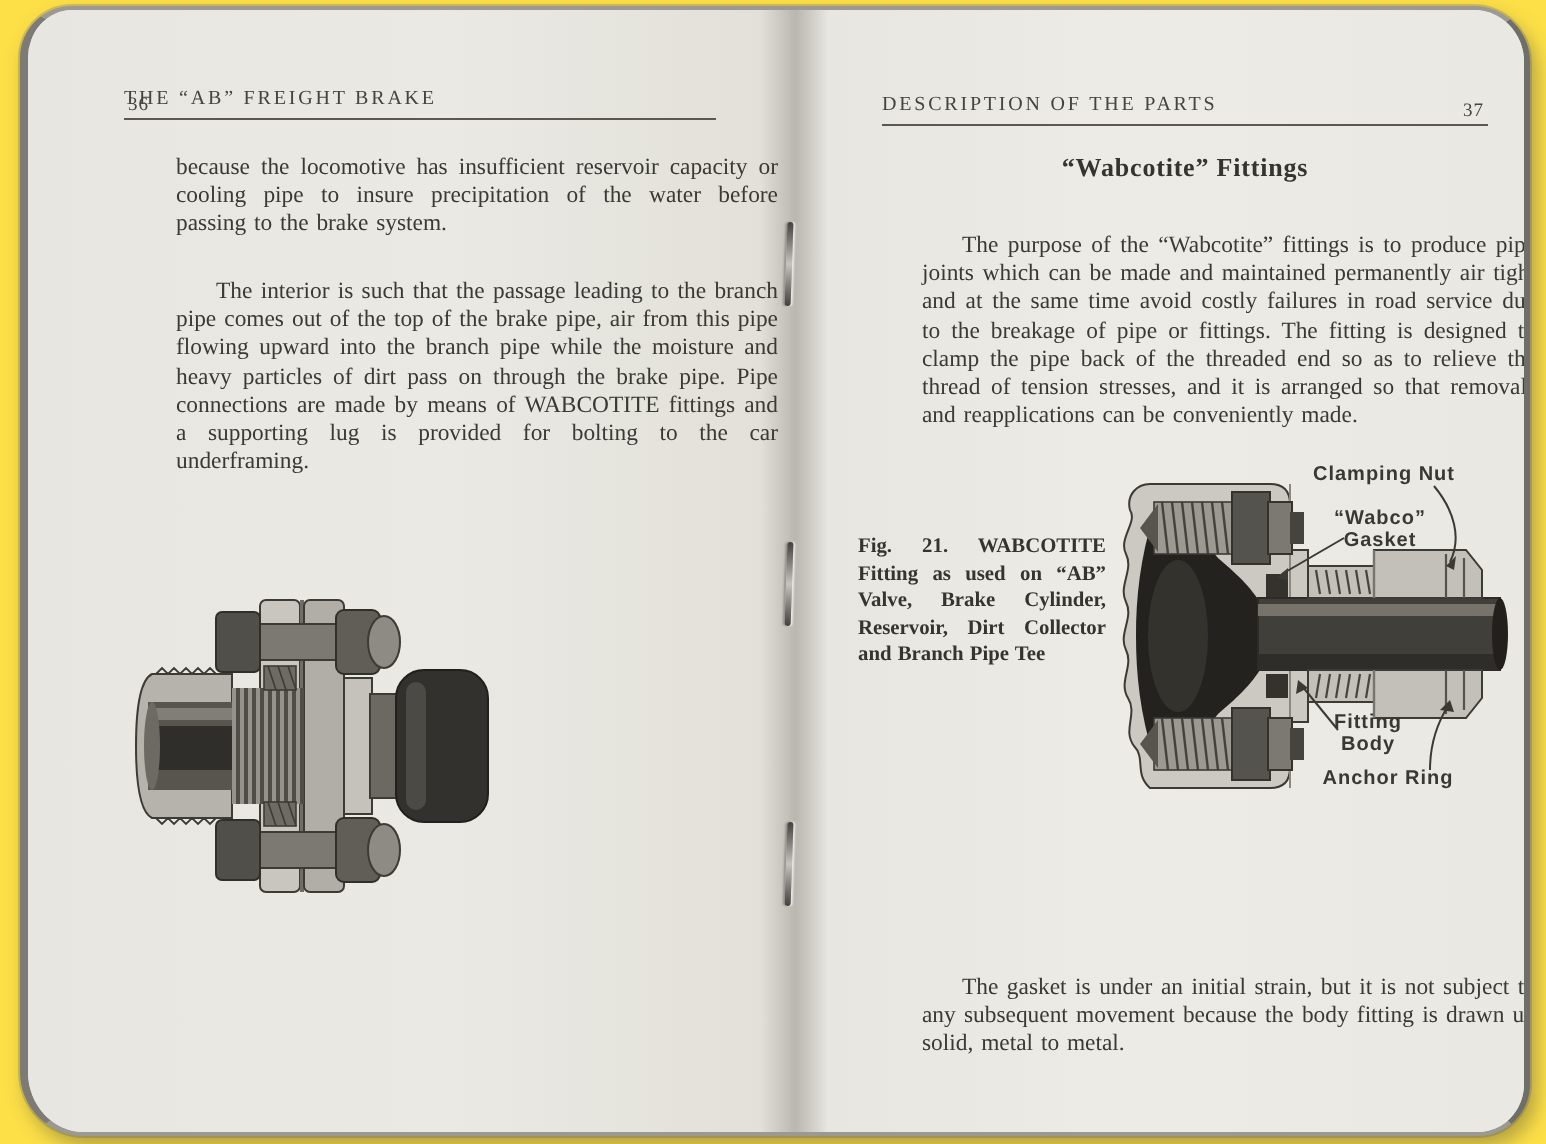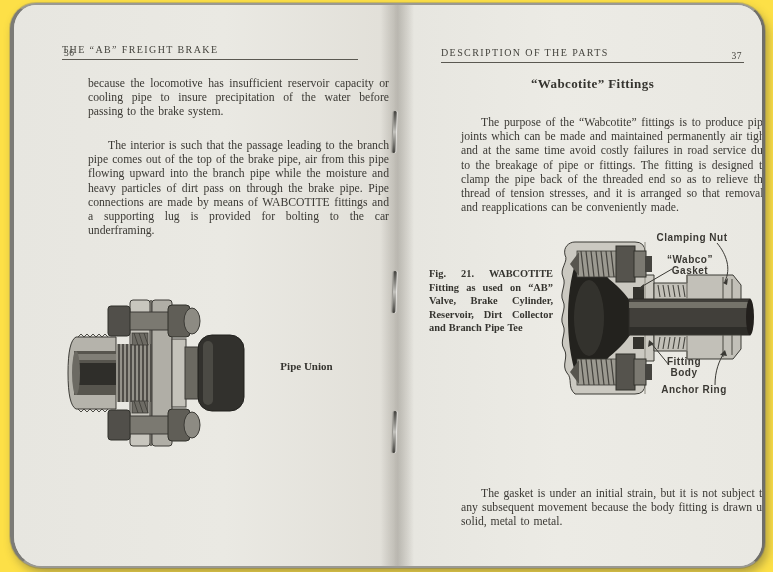--- a/index.html
+++ b/index.html
@@ -104,21 +104,20 @@
         <g>
           <rect x="108" y="42" width="14" height="68" fill="#c4c2ba" stroke="#3c3b36"></rect>
           <rect x="121" y="50" width="16" height="52" fill="#6b6961" stroke="#3c3b36"></rect>
           <rect x="134" y="38" width="46" height="76" rx="14" fill="#32312d" stroke="#21201d"></rect>
           <rect x="139" y="44" width="10" height="64" rx="5" fill="#4b4a44"></rect>
         </g>
       </svg>
     </div>
 
     <div class="fig-caption cap20" style="left:226px;top:354px;width:133px;">
-      <span style="display:block;">Pipe Union</span>
     </div>
 
     <div class="running-head" style="left:427px;top:41px;width:303px;">
       <span class="rh-title">DESCRIPTION OF THE PARTS</span>
       <span class="rh-num at-right">37</span>
     </div>
 
     <div class="section-title" style="left:427px;top:71px;width:303px;">“Wabcotite” Fittings</div>
 
     <p class="body-par indent" style="left:421px;top:99px;width:307px;">The purpose of the “Wabcotite” fittings is to produce pipe joints which can be made and maintained permanently air tight and at the same time avoid costly failures in road service due to the breakage of pipe or fittings. The fitting is designed to clamp the pipe back of the threaded end so as to relieve the thread of tension stresses, and it is arranged so that removals and reapplications can be conveniently made.</p>

